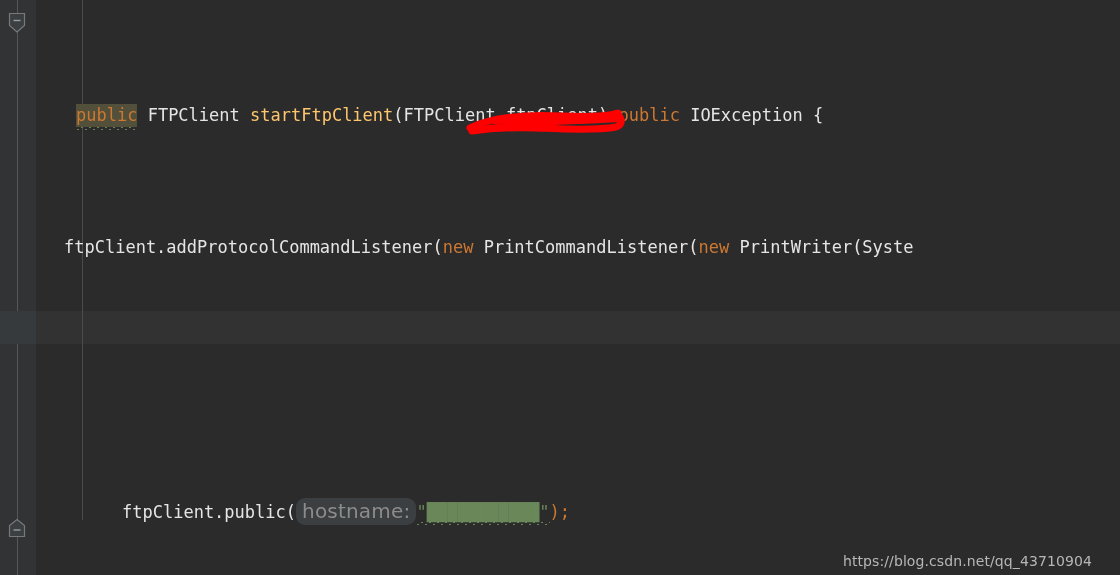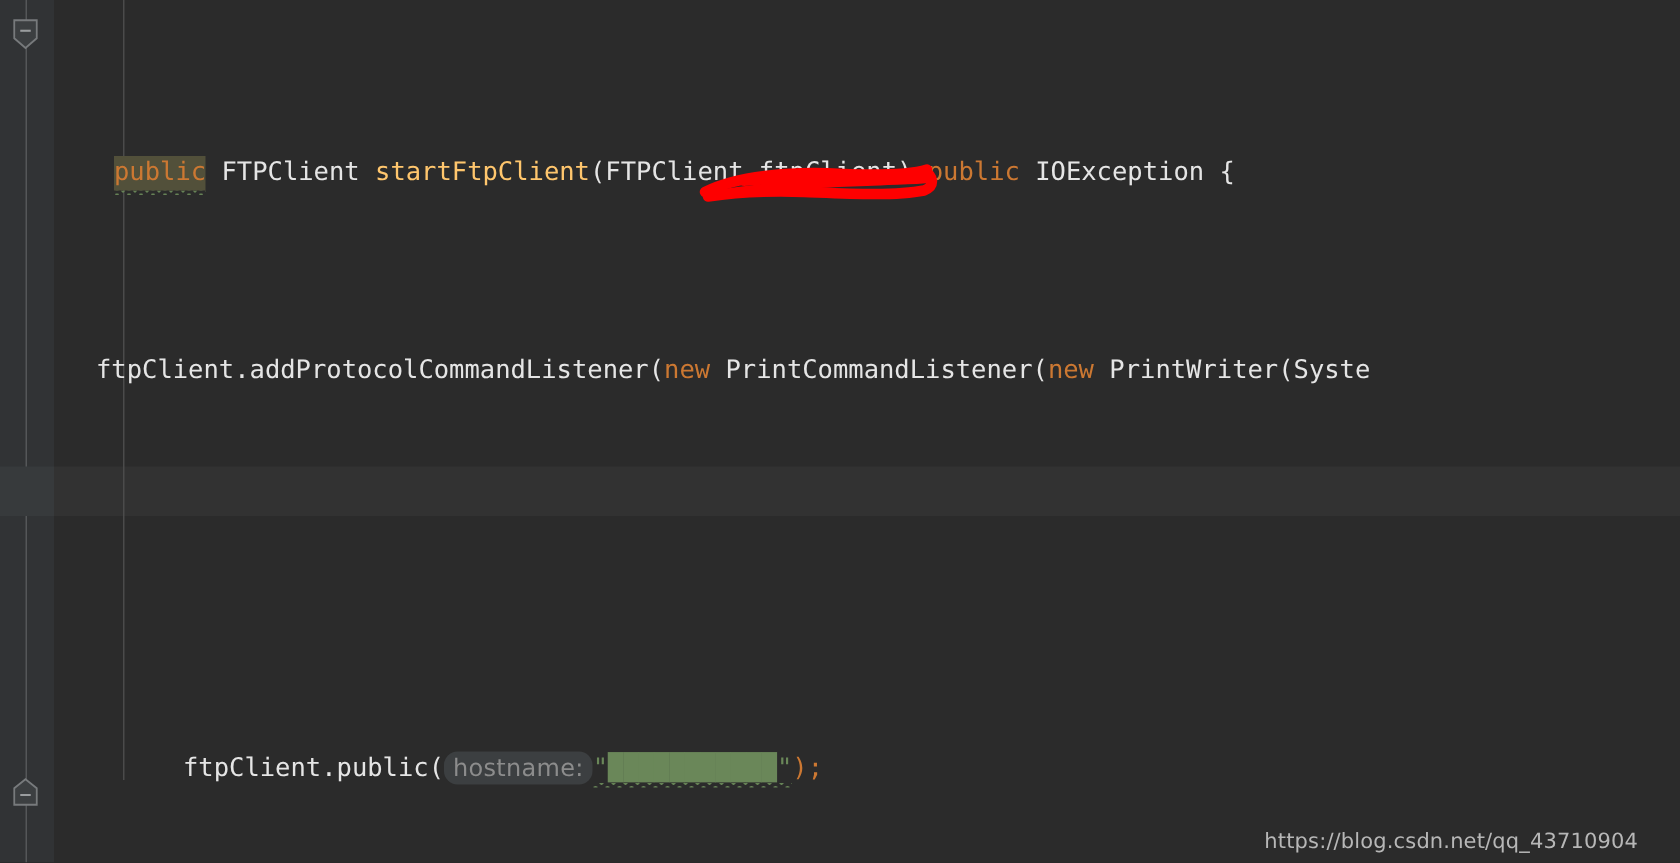--- a/index.html
+++ b/index.html
@@ -132,21 +132,21 @@
     opacity: 0.95;
   }
 
   
   .phint {
     background: #3c3f41;
     color: #8c8c8c;
     border-radius: 9px;
     padding: 1px 6px 2px 6px;
     font-family: "DejaVu Sans", "Liberation Sans", sans-serif;
-    font-size: 16px;
+    font-size: 20px;
     letter-spacing: 0.2px;
   }
 
   
   .redaction {
     position: absolute;
     left: 466px;
     top: 108px;
     width: 168px;
     height: 30px;

